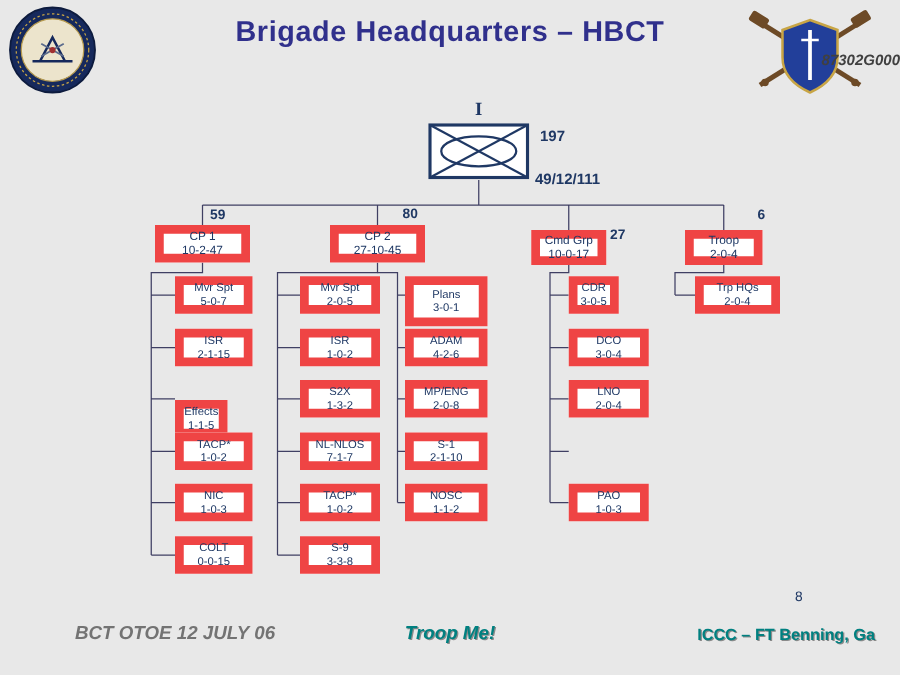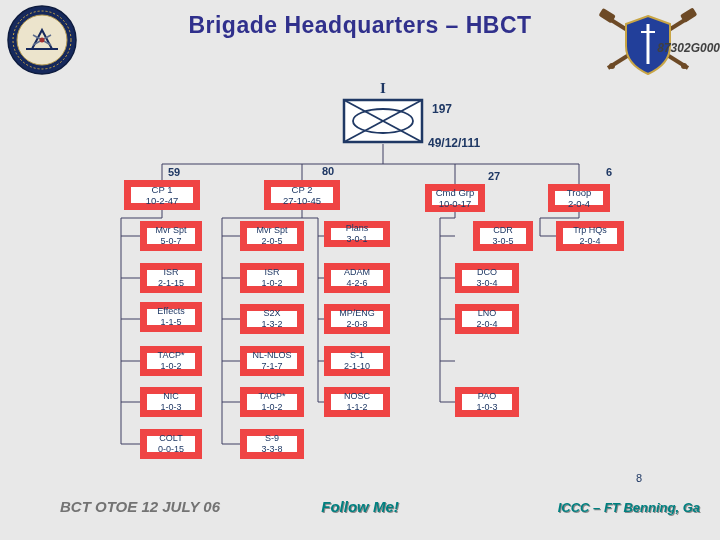--- a/index.html
+++ b/index.html
@@ -46,21 +46,21 @@
     position:absolute; left:60px; top:498px; font-size:15px;
     font-weight:bold; font-style:italic; color:#737373;
   }
   .foot-center {
     position:absolute; left:260px; top:498px; width:200px; text-align:center;
     font-size:15px; font-weight:bold; font-style:italic; color:#008080;
     text-shadow:1px 1px 0 #8a8a8a;
   }
   .foot-right {
     position:absolute; right:20px; top:500px; font-size:13px;
-    font-weight:bold; font-style:italic; color:#008080;
+    font-weight:bold; color:#008080;
     text-shadow:1px 1px 0 #8a8a8a;
   }
 </style>
 </head>
 <body>
 
 <div id="slide">
 
   <div class="abs" style="left:6px; top:4px;">
     <svg width="72" height="72" viewBox="0 0 72 72">
@@ -126,32 +126,32 @@
     <div>Cmd Grp</div>
     <div>10-0-17</div>
   </div>
   <div class="box hdr" style="left:548px; top:184px; width:62px; height:28px">
     <div>Troop</div>
     <div>2-0-4</div>
   </div>
 
   <div class="count" style="left:152px; top:166px;margin-left:16px;">59</div>
   <div class="count" style="left:322px; top:165px;">80</div>
-  <div class="count" style="left:488px; top:170px;">27</div>
+  <div class="count" style="left:488px; top:182px;">27</div>
   <div class="count" style="left:606px; top:166px;">6</div>
 
   <div class="box child" style="left:140px; top:221px; width:62px; height:30px">
     <div>Mvr Spt</div>
     <div>5-0-7</div>
   </div>
   <div class="box child" style="left:140px; top:263px; width:62px; height:30px">
     <div>ISR</div>
     <div>2-1-15</div>
   </div>
-  <div class="box child" style="left:140px; top:302px; width:62px; height:30px">
+  <div class="box child" style="left:140px; top:320px; width:42px; height:30px">
     <div>Effects</div>
     <div>1-1-5</div>
   </div>
   <div class="box child" style="left:140px; top:346px; width:62px; height:30px">
     <div>TACP*</div>
     <div>1-0-2</div>
   </div>
   <div class="box child" style="left:140px; top:387px; width:62px; height:30px">
     <div>NIC</div>
     <div>1-0-3</div>
@@ -179,42 +179,42 @@
   </div>
   <div class="box child" style="left:240px; top:387px; width:64px; height:30px">
     <div>TACP*</div>
     <div>1-0-2</div>
   </div>
   <div class="box child" style="left:240px; top:429px; width:64px; height:30px">
     <div>S-9</div>
     <div>3-3-8</div>
   </div>
 
-  <div class="box child" style="left:324px; top:221px; width:66px; height:26px">
+  <div class="box child" style="left:324px; top:221px; width:66px; height:40px">
     <div>Plans</div>
     <div>3-0-1</div>
   </div>
   <div class="box child" style="left:324px; top:263px; width:66px; height:30px">
     <div>ADAM</div>
     <div>4-2-6</div>
   </div>
   <div class="box child" style="left:324px; top:304px; width:66px; height:30px">
     <div>MP/ENG</div>
     <div>2-0-8</div>
   </div>
   <div class="box child" style="left:324px; top:346px; width:66px; height:30px">
     <div>S-1</div>
     <div>2-1-10</div>
   </div>
   <div class="box child" style="left:324px; top:387px; width:66px; height:30px">
     <div>NOSC</div>
     <div>1-1-2</div>
   </div>
 
-  <div class="box child" style="left:473px; top:221px; width:60px; height:30px">
+  <div class="box child" style="left:455px; top:221px; width:40px; height:30px">
     <div>CDR</div>
     <div>3-0-5</div>
   </div>
   <div class="box child" style="left:455px; top:263px; width:64px; height:30px">
     <div>DCO</div>
     <div>3-0-4</div>
   </div>
   <div class="box child" style="left:455px; top:304px; width:64px; height:30px">
     <div>LNO</div>
     <div>2-0-4</div>
@@ -224,16 +224,16 @@
     <div>1-0-3</div>
   </div>
 
   <div class="box child" style="left:556px; top:221px; width:68px; height:30px">
     <div>Trp HQs</div>
     <div>2-0-4</div>
   </div>
 
   <div class="page-num">8</div>
   <div class="foot-left">BCT OTOE 12 JULY 06</div>
-  <div class="foot-center">Follow Me!</div>
+  <div class="foot-center">Troop Me!</div>
   <div class="foot-right">ICCC – FT Benning, Ga</div>
 
 </div>
 
 </body></html>

